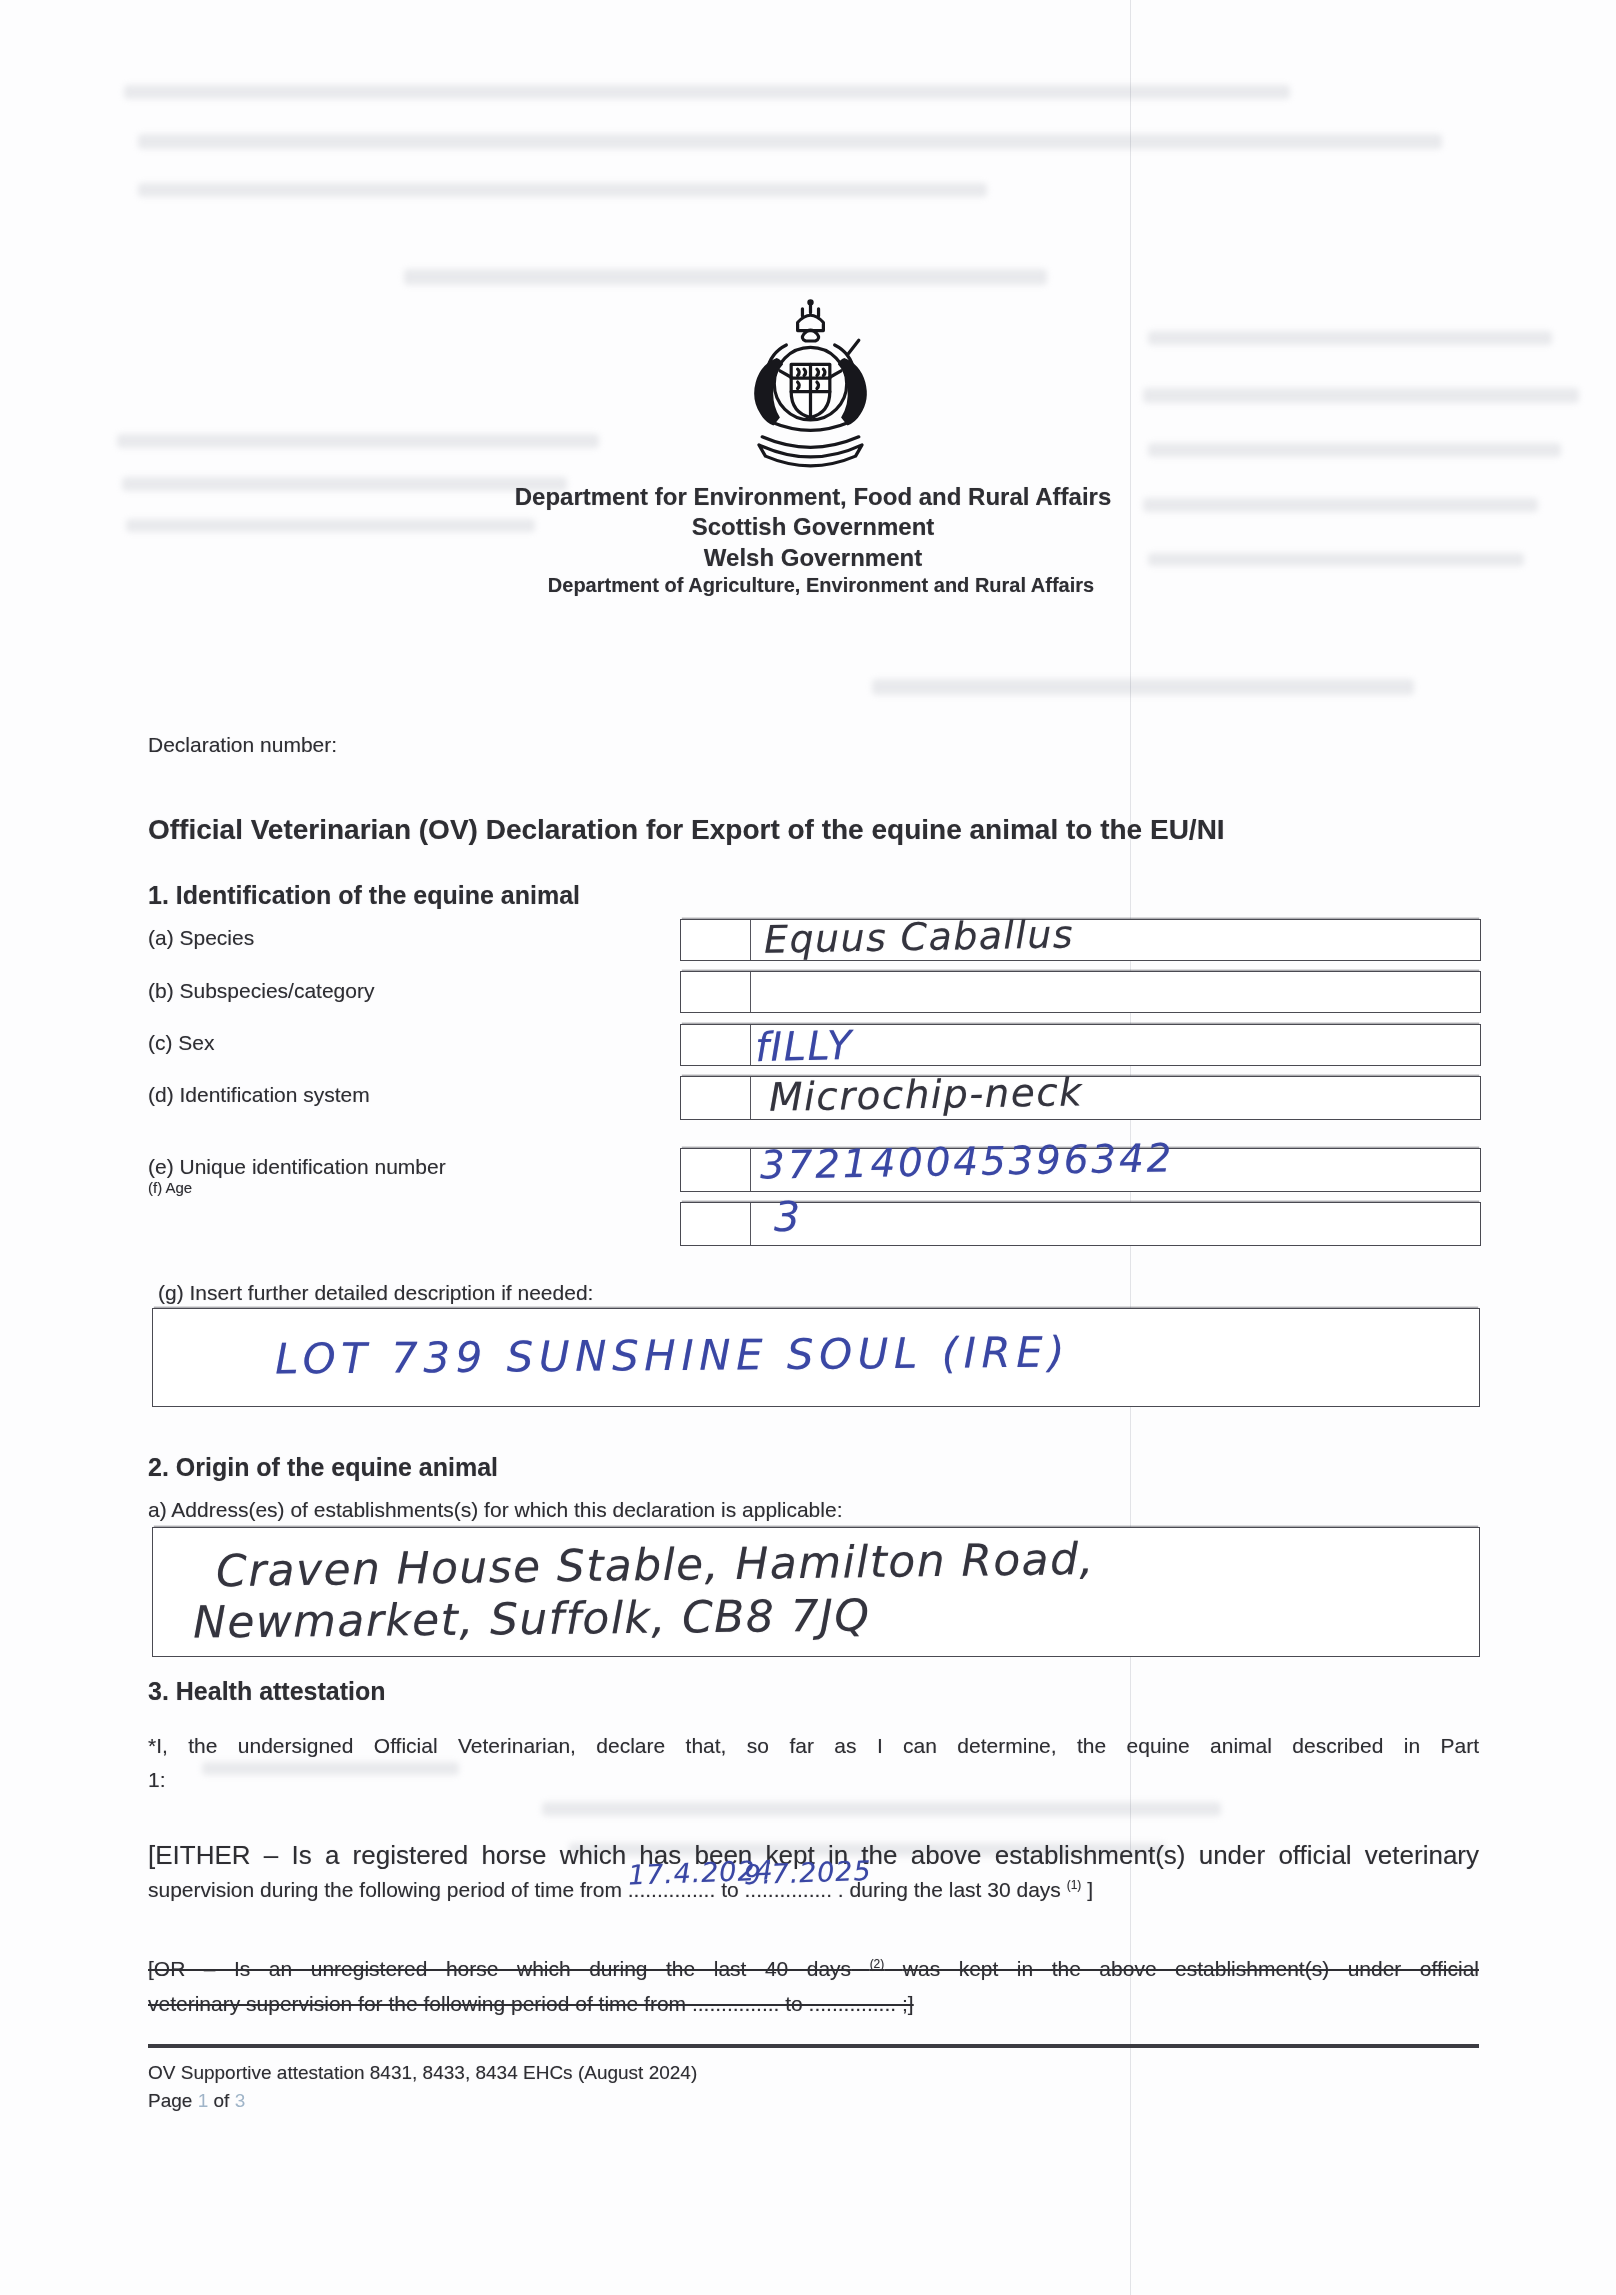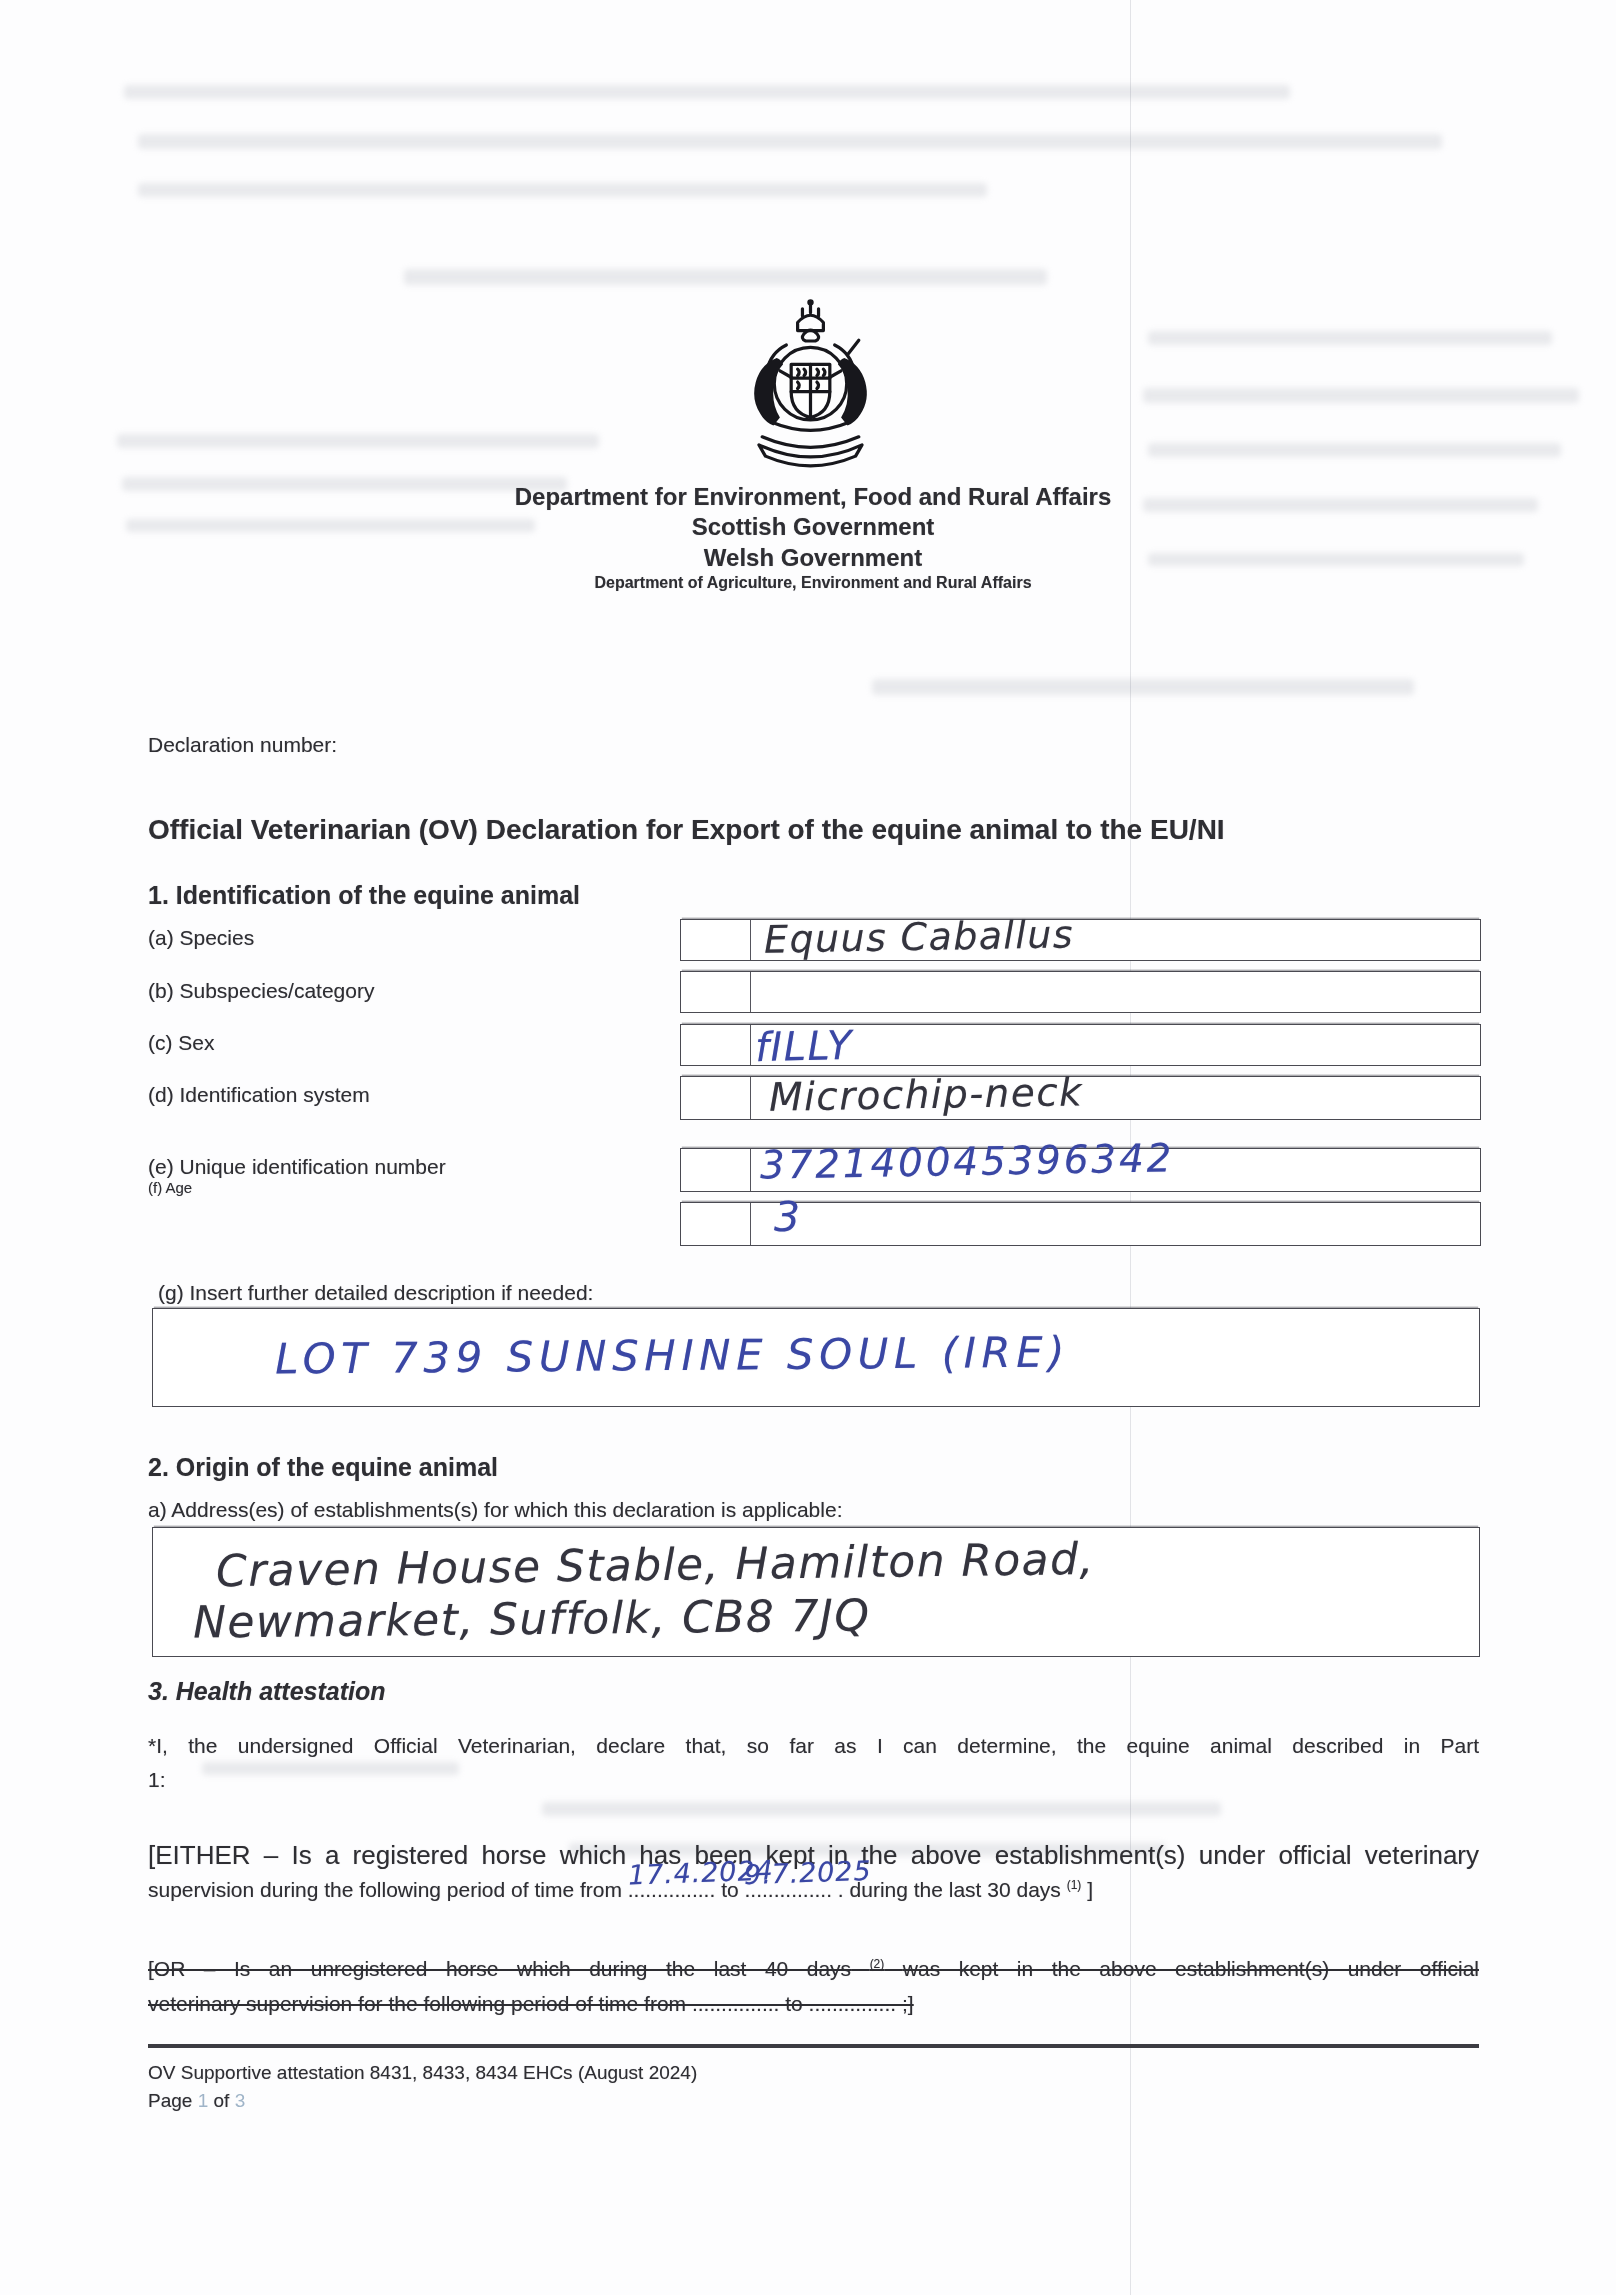--- a/index.html
+++ b/index.html
@@ -91,21 +91,21 @@
         <path d="M62 88 l14 8 M138 88 l-14 8"></path>
         <path d="M52 152 q48 20 96 0"></path>
         <path d="M40 170 q60 26 120 0 M36 180 q64 30 128 0 l-8 14 q-56 24 -112 0 z"></path>
       </g>
     </svg>
   </div>
 
   <div class="print bold center" style="left:147px;top:513px;width:1332px;font-size:24px;">Scottish Government</div>
   <div class="print bold center" style="left:147px;top:483px;width:1332px;font-size:24px;">Department for Environment, Food and Rural Affairs</div>
   <div class="print bold center" style="left:147px;top:544px;width:1332px;font-size:24px;">Welsh Government</div>
-  <div class="print bold center" style="left:147px;top:574px;width:1332px;font-size:16px;">Department of Agriculture, Environment and Rural Affairs</div>
+  <div class="print bold center" style="left:155px;top:574px;width:1332px;font-size:20px;">Department of Agriculture, Environment and Rural Affairs</div>
 
   <div class="print" style="left:148px;top:733px;font-size:21px;">Declaration number:</div>
 
   <div class="print bold" style="left:148px;top:814px;font-size:28px;">Official Veterinarian (OV) Declaration for Export of the equine animal to the EU/NI</div>
 
   <div class="print bold" style="left:148px;top:881px;font-size:25px;">1. Identification of the equine animal</div>
 
   <div class="print" style="left:148px;top:926px;font-size:21px;">(a) Species</div>
   <div class="print" style="left:148px;top:979px;font-size:21px;">(b) Subspecies/category</div>
   <div class="print" style="left:148px;top:1031px;font-size:21px;">(c) Sex</div>
@@ -141,21 +141,21 @@
   <div class="print" style="left:158px;top:1281px;font-size:21px;">(g) Insert further detailed description if needed:</div>
   <div class="fieldbox" style="left:152px;top:1308px;width:1326px;height:97px;"></div>
   <div class="hw ink-blue" style="left:275px;top:1331px;font-size:42px;letter-spacing:5.5px;transform:rotate(-0.5deg);">LOT 739 SUNSHINE SOUL (IRE)</div>
 
   <div class="print bold" style="left:148px;top:1453px;font-size:25px;">2. Origin of the equine animal</div>
   <div class="print" style="left:148px;top:1498px;font-size:21px;">a) Address(es) of establishments(s) for which this declaration is applicable:</div>
   <div class="fieldbox" style="left:152px;top:1527px;width:1326px;height:128px;"></div>
   <div class="hw ink-black" style="left:216px;top:1539px;font-size:44px;transform:rotate(-0.8deg);">Craven House Stable, Hamilton Road,</div>
   <div class="hw ink-black" style="left:193px;top:1593px;font-size:44px;transform:rotate(-0.6deg);">Newmarket, Suffolk, CB8 7JQ</div>
 
-  <div class="print bold" style="left:148px;top:1677px;font-size:25px;font-style:italic;">3. Health attestation</div>
+  <div class="print bold" style="left:148px;top:1677px;font-size:25px;">3. Health attestation</div>
   <div class="print just" style="left:148px;top:1734px;width:1331px;font-size:21px;">*I, the undersigned Official Veterinarian, declare that, so far as I can determine, the equine animal described in Part</div>
   <div class="print" style="left:148px;top:1768px;font-size:21px;">1:</div>
 
   <div class="print just" style="left:148px;top:1840px;width:1331px;font-size:26px;">[EITHER – Is a registered horse which has been kept in the above establishment(s) under official veterinary</div>
   <div class="print" style="left:148px;top:1878px;font-size:21px;">
     <span>supervision during the following period of time from</span>
     <span class="dotwrap">
       <span>...............</span>
       <span class="date-over ink-blue">17.4.2024</span>
     </span>

